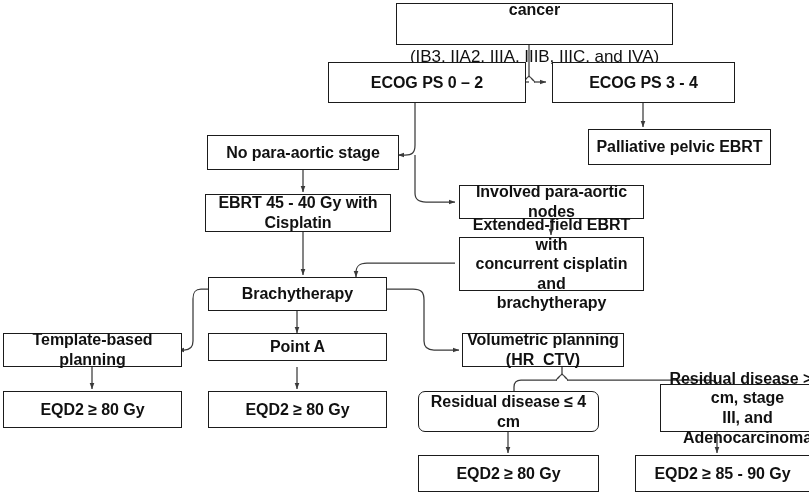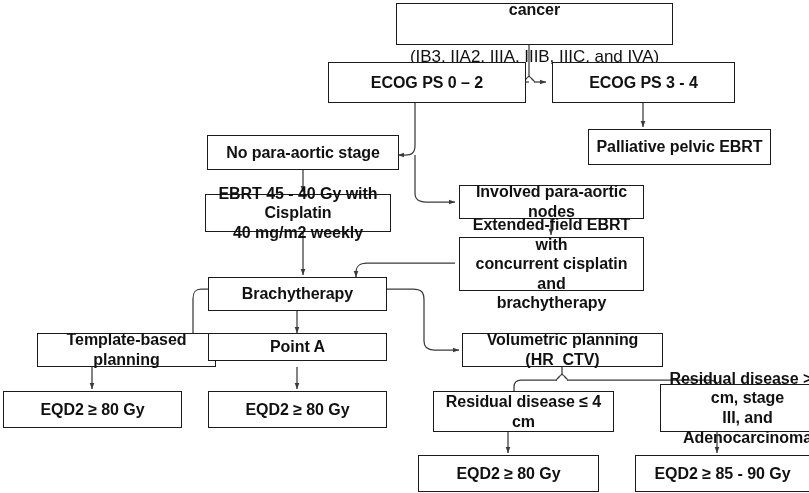--- a/index.html
+++ b/index.html
@@ -127,58 +127,57 @@
   <div class="node" style="left:552px; top:129px; width:183px; height:36px;margin-left:36px;">
     <span class="ln b">Palliative pelvic EBRT</span>
   </div>
 
   <div class="node" style="left:207px; top:135px; width:192px; height:35px;">
     <span class="ln b">No para-aortic stage</span>
   </div>
 
   <div class="node" style="left:205px; top:194px; width:186px; height:38px;">
     <span class="ln b">EBRT 45 - 40 Gy with Cisplatin</span>
-    <span class="ln b">40 mg/m2 weekly</span>
   </div>
 
   <div class="node" style="left:459px; top:185px; width:185px; height:34px;">
     <span class="ln b">Involved para-aortic nodes</span>
   </div>
 
   <div class="node" style="left:459px; top:237px; width:185px; height:54px;">
     <span class="ln b">Extended-field EBRT with</span>
     <span class="ln b">concurrent cisplatin and</span>
     <span class="ln b">brachytherapy</span>
   </div>
 
   <div class="node" style="left:208px; top:277px; width:179px; height:34px;">
     <span class="ln b">Brachytherapy</span>
   </div>
 
-  <div class="node" style="left:3px; top:333px; width:179px; height:34px;margin-left:34px;">
+  <div class="node" style="left:3px; top:333px; width:179px; height:34px;">
     <span class="ln b">Template-based planning</span>
   </div>
 
   <div class="node" style="left:208px; top:333px; width:179px; height:28px;">
     <span class="ln b">Point A</span>
   </div>
 
-  <div class="node" style="left:462px; top:333px; width:201px; height:34px;">
+  <div class="node" style="left:462px; top:333px; width:162px; height:34px;">
     <span class="ln b">Volumetric planning (HR_CTV)</span>
   </div>
 
   <div class="node" style="left:3px; top:391px; width:179px; height:37px;">
     <span class="ln b">EQD2 ≥ 80 Gy</span>
   </div>
 
   <div class="node" style="left:208px; top:391px; width:179px; height:37px;">
     <span class="ln b">EQD2 ≥ 80 Gy</span>
   </div>
 
-  <div class="node" style="left:433px; top:391px; width:181px; height:41px;">
+  <div class="node" style="left:418px; top:391px; width:181px; height:41px;border-radius:7px;">
     <span class="ln b">Residual disease ≤ 4 cm</span>
   </div>
 
   <div class="node" style="left:660px; top:384px; width:175px; height:48px;">
     <span class="ln b">Residual disease &gt; 4 cm, stage</span>
     <span class="ln b">III, and Adenocarcinoma</span>
   </div>
 
   <div class="node" style="left:418px; top:455px; width:181px; height:37px;">
     <span class="ln b">EQD2 ≥ 80 Gy</span>

